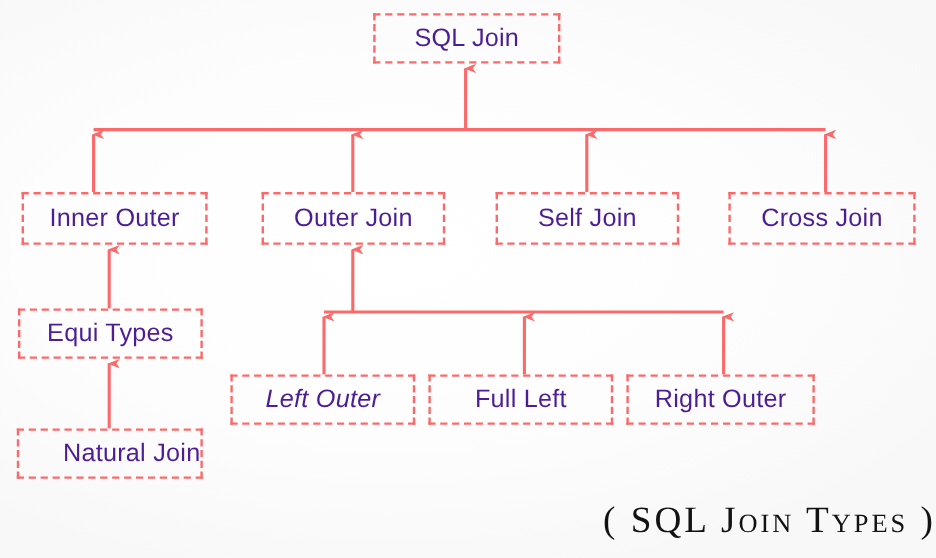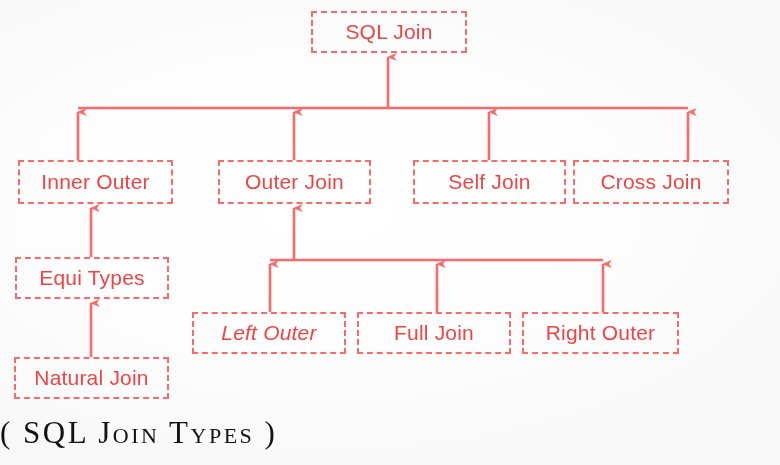--- a/index.html
+++ b/index.html
@@ -29,21 +29,21 @@
     z-index: 0;
   }
   .node {
     position: absolute;
     box-sizing: border-box;
     border: 2.5px dashed #fa6a6a;
     background: transparent;
     display: flex;
     align-items: center;
     justify-content: center;
-    color: #ef4444;
+    color: #4c1d95;
     font-family: "Liberation Sans", sans-serif;
     font-size: 21px;
     font-weight: 400;
     letter-spacing: 0.2px;
     white-space: nowrap;
     z-index: 3;
   }
   #connectors {
     position: absolute;
     left: 0;
@@ -51,21 +51,21 @@
     width: 780px;
     height: 465px;
     z-index: 2;
     pointer-events: none;
   }
   .caption {
     position: absolute;
     left: 0;
     top: 415px;
     width: 780px;
-    text-align: left;
+    text-align: right;
     font-family: "Liberation Serif", "DejaVu Serif", serif;
     font-size: 31px;
     font-variant: small-caps;
     letter-spacing: 2.5px;
     color: #121212;
     z-index: 3;
   }
 </style>
 </head>
 <body>
@@ -112,38 +112,38 @@
   </div>
 
   <div class="node" style="left:413px; top:160px; width:153px; height:44px;">
     <span>Self Join</span>
   </div>
 
   <div class="node" style="left:218px; top:160px; width:153px; height:44px;">
     <span>Outer Join</span>
   </div>
 
-  <div class="node" style="left:573px; top:160px; width:156px; height:44px;">
+  <div class="node" style="left:607px; top:160px; width:156px; height:44px;">
     <span>Cross Join</span>
   </div>
 
   <div class="node" style="left:15px; top:257px; width:154px; height:42px;">
     <span>Equi Types</span>
   </div>
 
-  <div class="node" style="left:14px; top:357px; width:155px; height:42px;">
+  <div class="node" style="left:14px; top:357px; width:155px; height:42px;justify-content:flex-end;">
     <span>Natural Join</span>
   </div>
 
   <div class="node" style="left:192px; top:312px; width:154px; height:42px;font-style:italic;">
     <span>Left Outer</span>
   </div>
 
   <div class="node" style="left:357px; top:312px; width:154px; height:42px;">
-    <span>Full Join</span>
+    <span>Full Left</span>
   </div>
 
   <div class="node" style="left:522px; top:312px; width:157px; height:42px;text-align:center;">
     <span>Right Outer</span>
   </div>
 
   <div class="caption">( SQL Join Types )</div>
 
 </div>
 

